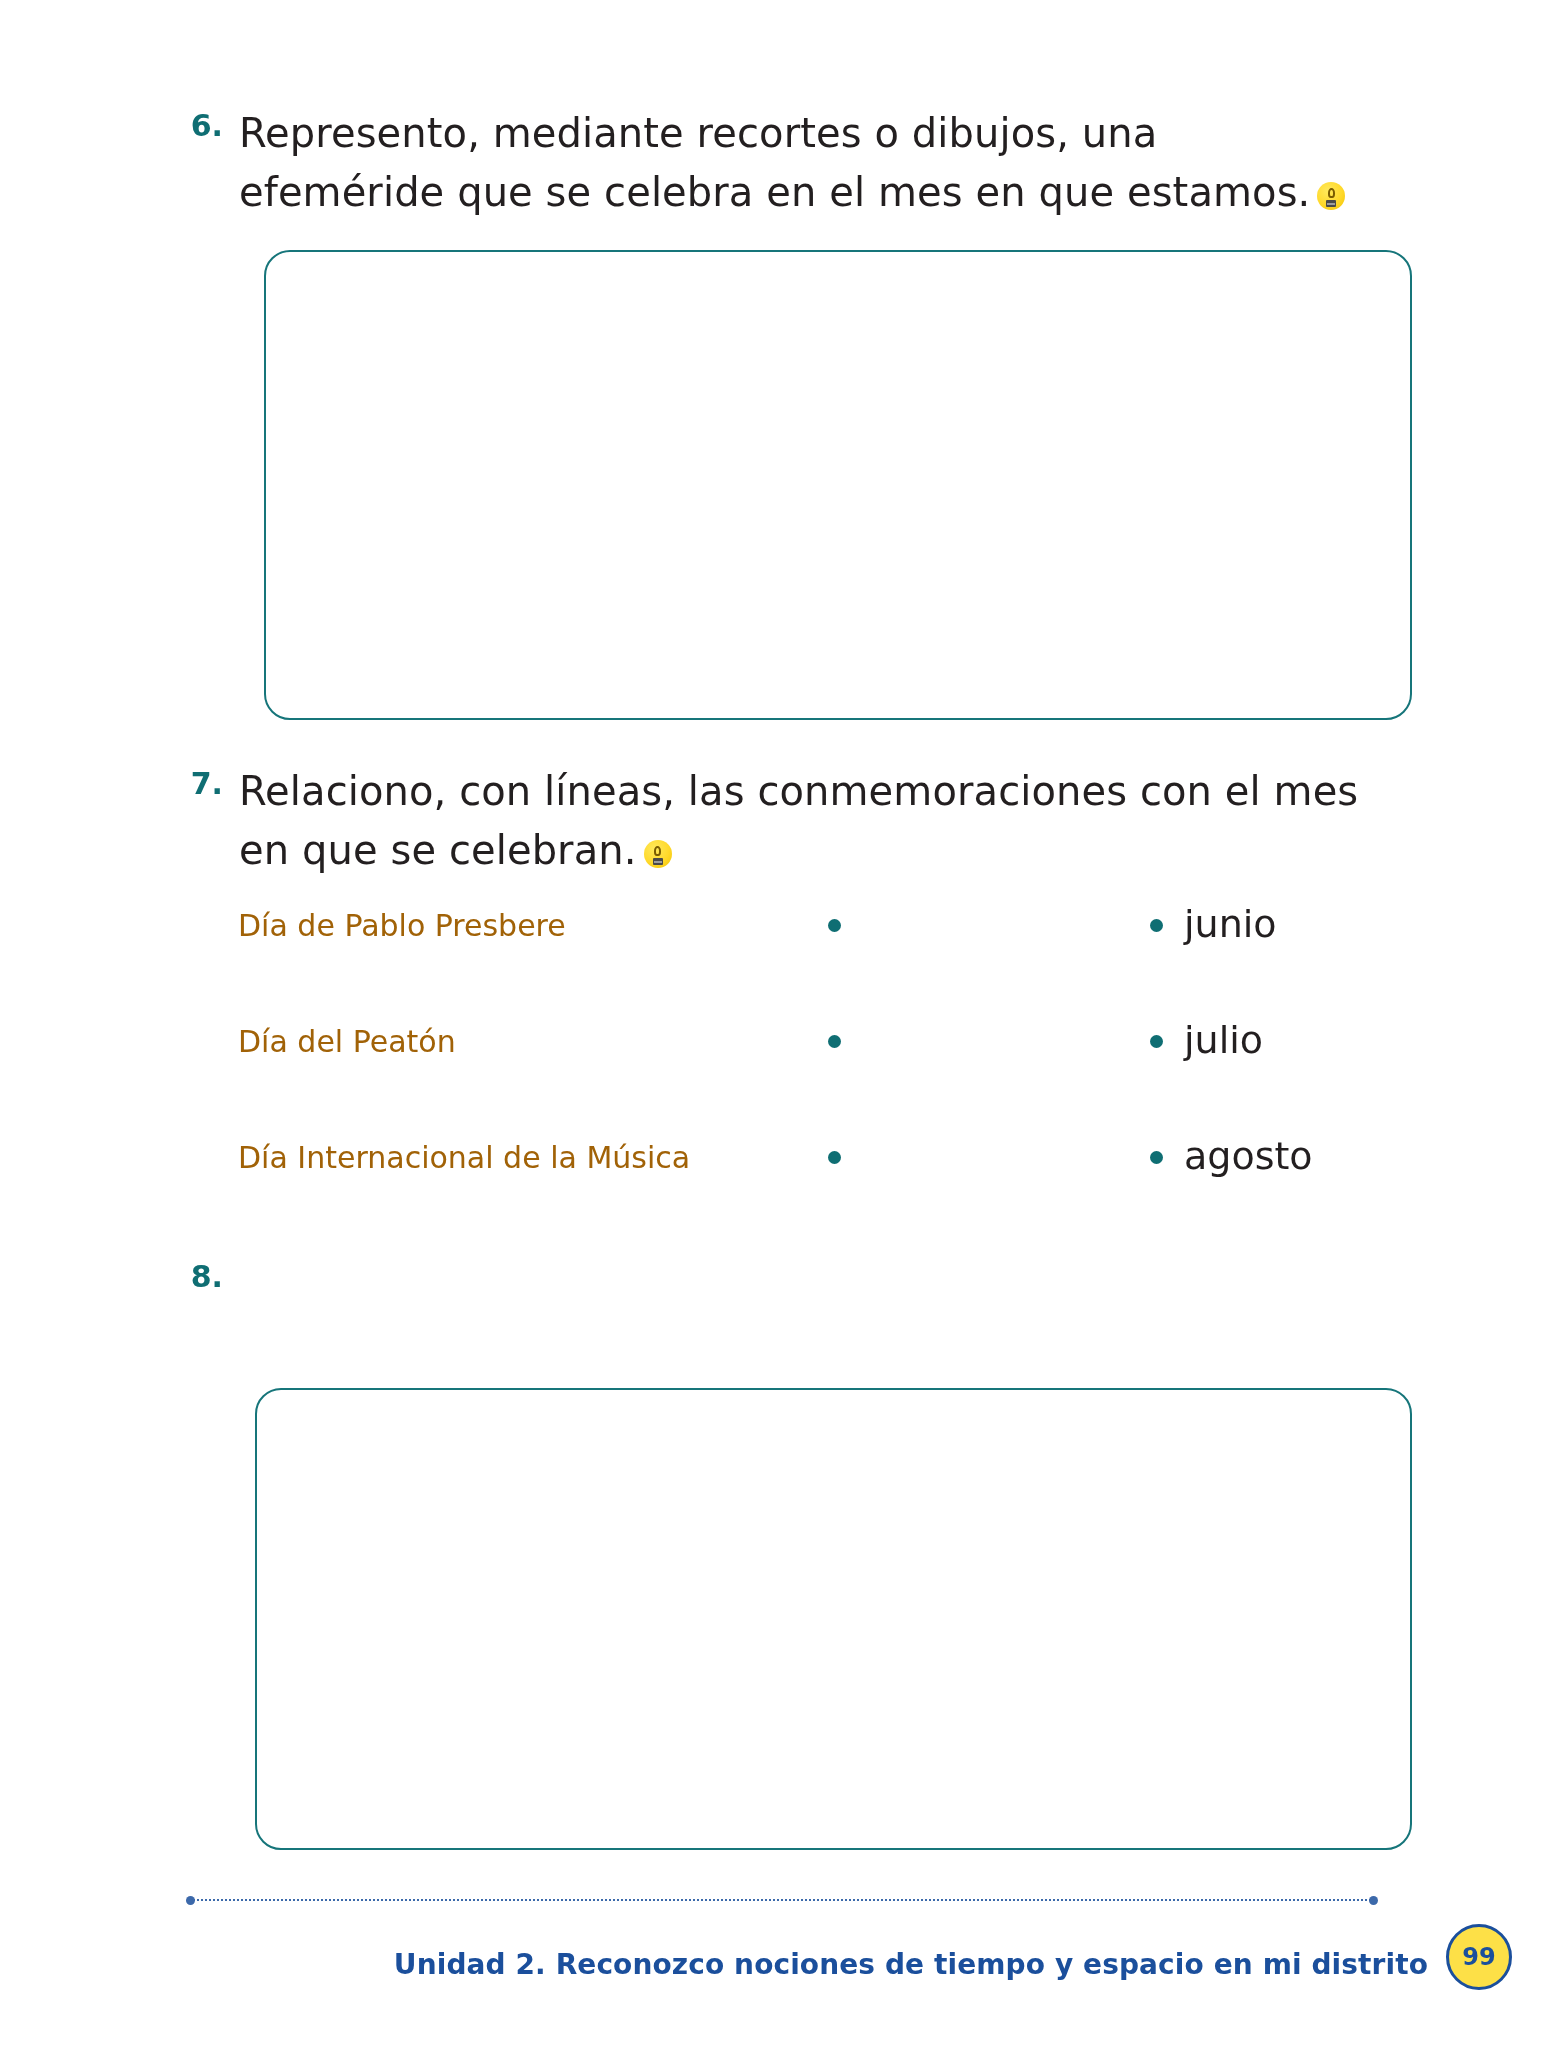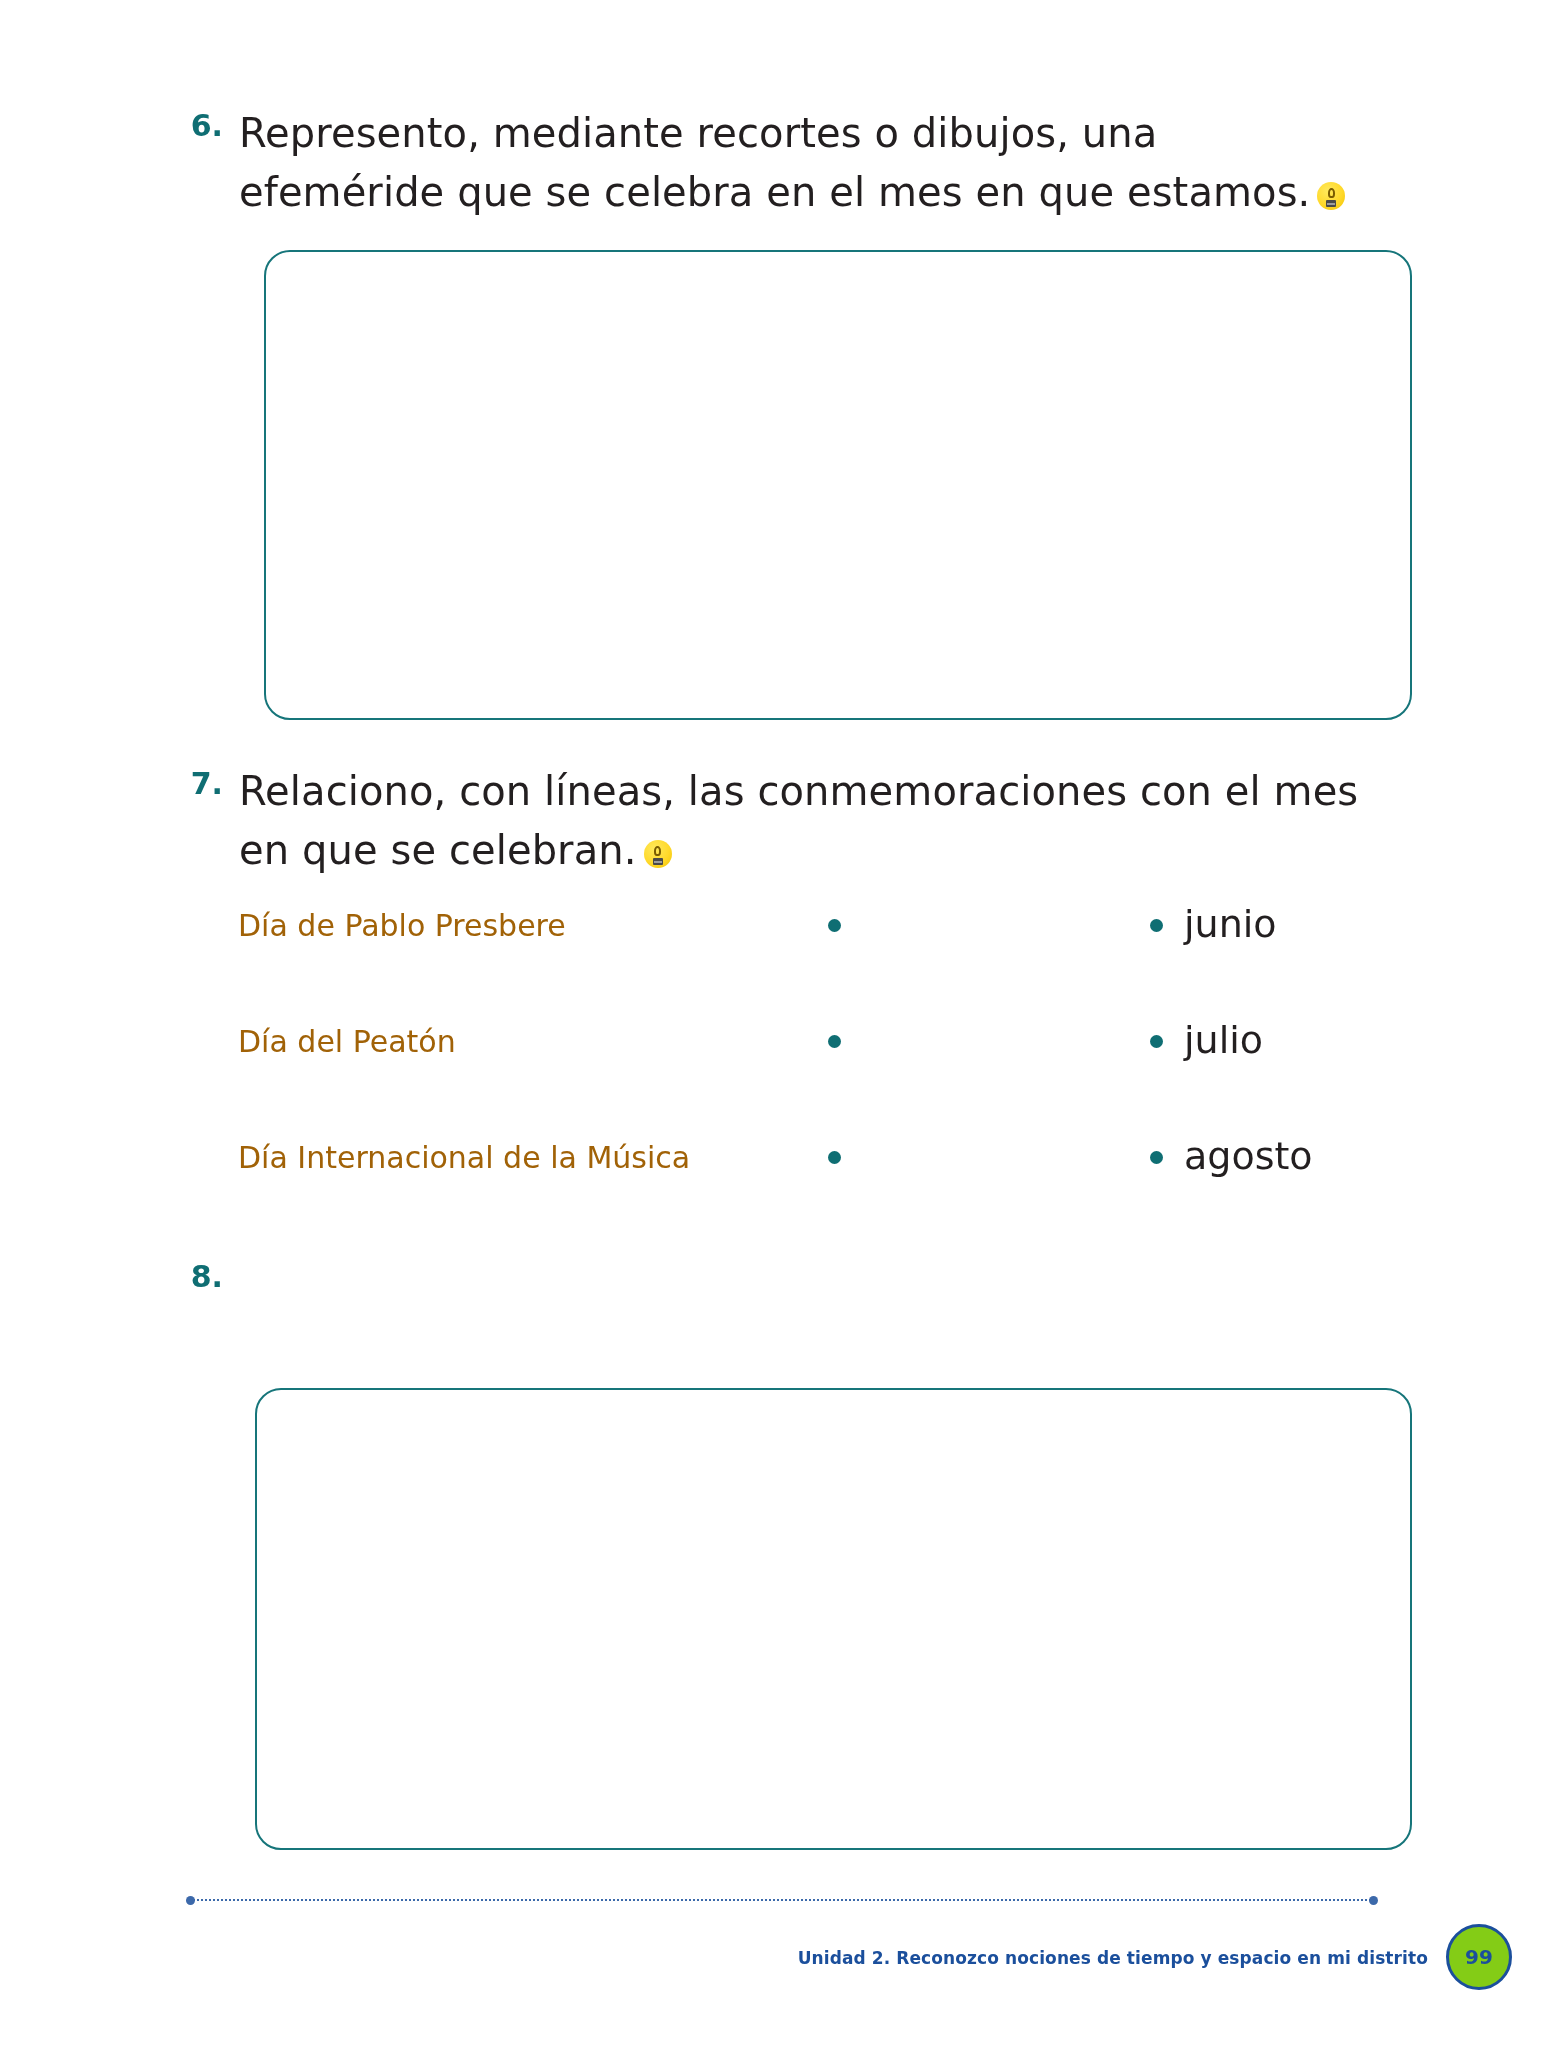--- a/index.html
+++ b/index.html
@@ -159,42 +159,42 @@
     border-radius: 50%;
     background: #1b4f9c;
   }
   .footer-rule:before { left: -4px; }
   .footer-rule:after { right: -4px; }
 
   .footer-text {
     position: absolute;
     right: 136px;
     top: 1948px;
-    font-size: 17px;
+    font-size: 28px;
     font-weight: bold;
     color: #1b4f9c;
     letter-spacing: 0.1px;
     text-align: left;
   }
 
   .page-number {
     position: absolute;
     right: 52px;
     top: 1924px;
     width: 66px;
     height: 66px;
     border-radius: 50%;
     border: 3px solid #1b4f9c;
     color: #1b4f9c;
-    font-size: 20px;
+    font-size: 24px;
     font-weight: bold;
     display: flex;
     align-items: center;
     justify-content: center;
-    background: #84cc16;
+    background: #fde047;
   }
 </style>
 </head>
 <body>
 
 <div class="page">
 
   <div class="exercise" style="top: 104px;">
     <div class="ex-head">
       <div class="ex-num">6.</div>

